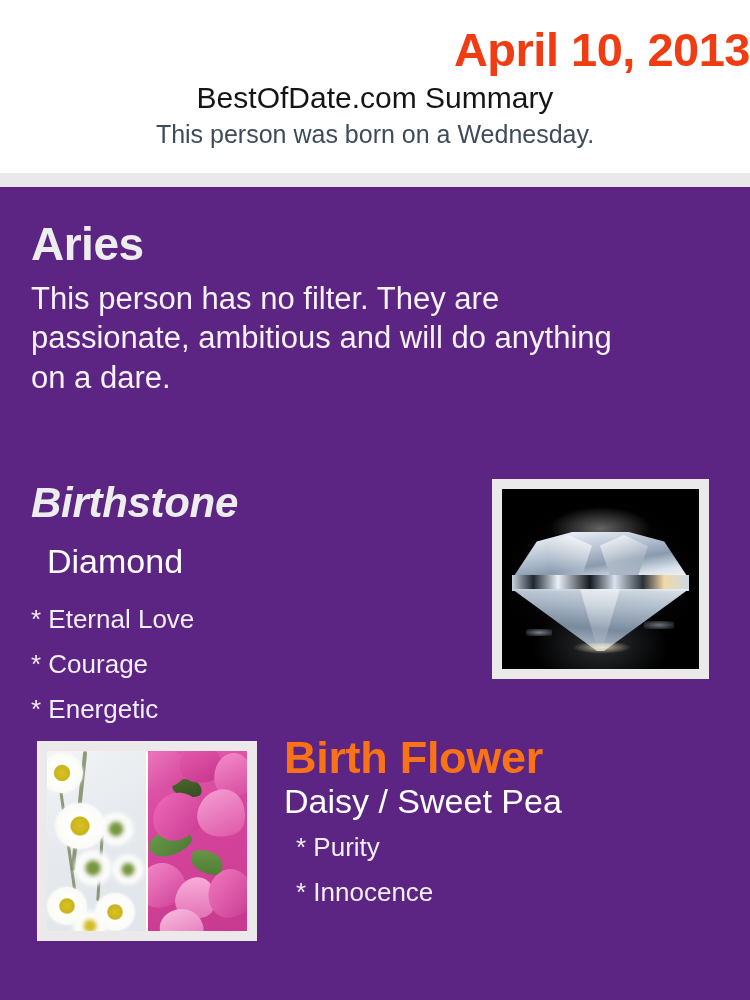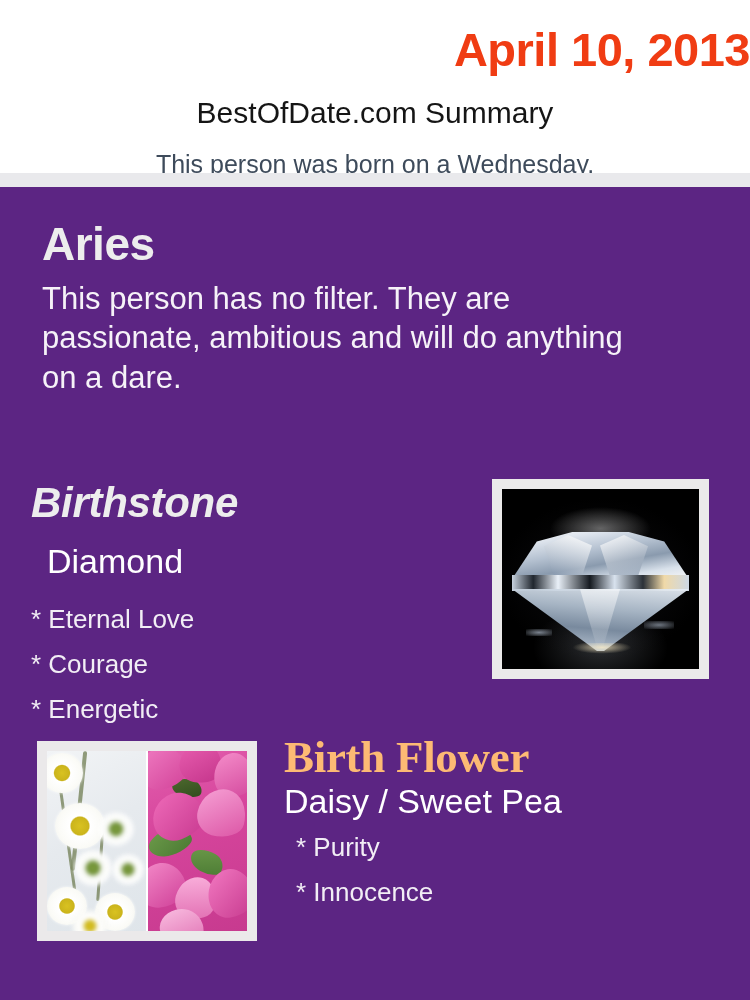--- a/index.html
+++ b/index.html
@@ -37,21 +37,21 @@
     padding-top: 25px;
     font-size: 47px;
     font-weight: bold;
     line-height: 1.05;
     letter-spacing: -0.5px;
     color: #f03c13;
     font-family: "Liberation Sans", sans-serif;
     text-align: right;
   }
   .header-site {
-    margin: 16px;
+    margin: 1px;
     padding-top: 6px;
     font-size: 30px;
     font-weight: normal;
     line-height: 1.1;
     color: #151515;
     font-family: "Liberation Sans", sans-serif;
   }
   .header-born {
     margin: 0;
     padding-top: 6px;
@@ -76,21 +76,21 @@
     left: 0;
     top: 187px;
     width: 750px;
     height: 813px;
     background: #5c2583;
   }
 
   
   .zodiac {
     position: absolute;
-    left: 42px;
+    left: 31px;
     top: 34px;
     width: 620px;
   }
   .zodiac-title {
     margin: 0;
     font-size: 46px;
     font-weight: bold;
     line-height: 1.0;
     color: #ededed;
     letter-spacing: -0.5px;
@@ -319,23 +319,22 @@
     position: absolute;
     left: 284px;
     top: 548px;
     width: 440px;
   }
   .flower-title {
     margin: 0;
     font-size: 45px;
     font-weight: bold;
     line-height: 1.0;
-    color: #fdba74;
+    color: #f97316;
     letter-spacing: -0.3px;
-    font-family: Liberation Serif, serif;
   }
   .flower-sub {
     margin: 0;
     padding-top: 4px;
     font-size: 34px;
     font-weight: normal;
     line-height: 1.05;
     color: #ffffff;
   }
   .flower-traits {

